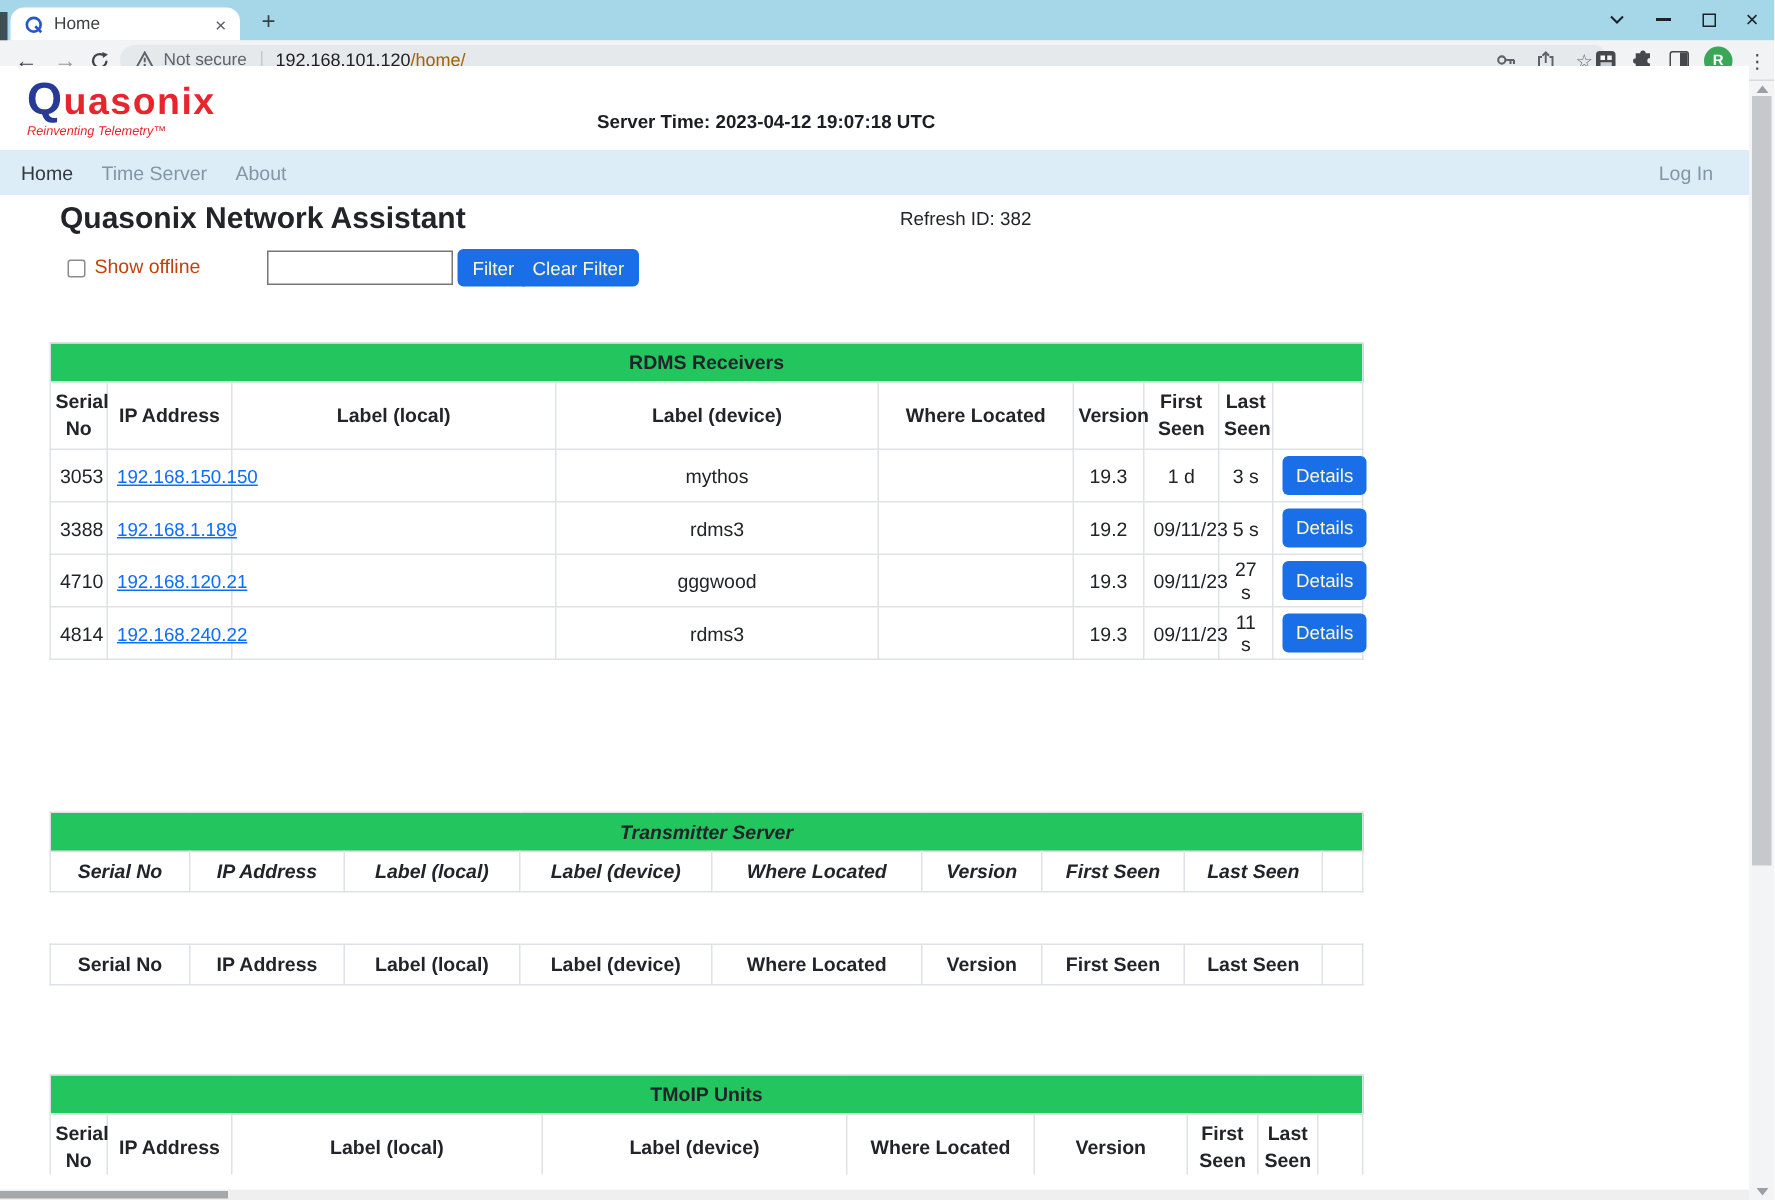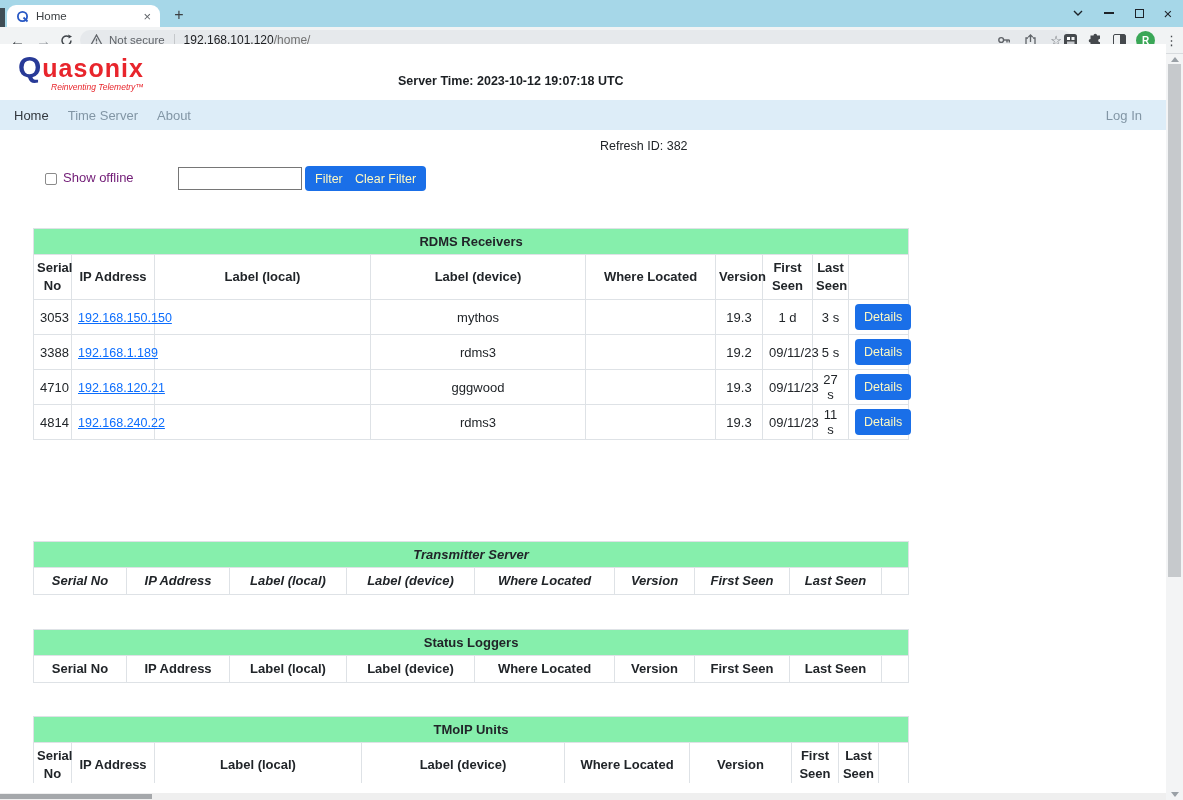--- a/index.html
+++ b/index.html
@@ -28,64 +28,64 @@
   .toolbar { position:absolute; top:27px; left:0; width:100%; height:27px; background:#f1f3f4; border-bottom:1px solid #d8dbde; }
   .nav-ic { position:absolute; top:0; height:26px; display:flex; align-items:center; font-size:15px; color:#3f4449; }
   .ic-back { left:10px; }
   .ic-forward { left:36px; color:#969ba1; }
   .ic-reload { left:60px; }
   .omnibox { position:absolute; left:80px; top:3px; width:992px; height:20px; background:#e6e9ec;
              border-radius:10px; display:flex; align-items:center; padding:0 10px; }
   .omni-notsecure { font-size:11.5px; color:#5f6368; margin-left:6px; }
   .omni-sep { width:1px; height:12px; background:#c5c8cb; margin:0 9px; }
   .omni-url { font-size:12px; color:#202124; }
-  .omni-path { color:#737373;text-align:right; }
+  .omni-path { color:#a16207;text-align:right; }
   .omni-right { margin-left:auto; display:flex; align-items:center; gap:13px; }
   .star-glyph { font-size:13px; color:#5f6368; line-height:1; }
   .toolbar-right { position:absolute; right:5px; top:0; height:26px; display:flex; align-items:center; gap:10px; }
   .avatar { width:19px; height:19px; border-radius:50%; background:#3aa757; color:#fff; font-size:10px;
             font-weight:bold; display:flex; align-items:center; justify-content:center; }
   .kebab { font-size:13px; color:#45494d; }
   .sidepanel-glyph { width:13px; height:13px; border:1.5px solid #45494d; border-radius:2px; position:relative; }
   .sidepanel-glyph::after { content:""; position:absolute; right:0; top:0; width:5px; height:100%; background:#45494d; }
 
   
   .content { position:absolute; top:44px; left:0; width:1166px; height:739px; background:#fff; overflow:hidden; }
 
   .site-logo { position:absolute; left:18px; top:8px; line-height:1; }
   .logo-line { font-weight:bold; letter-spacing:1px; }
   .logo-q { color:#283a97; font-size:30px; }
   .logo-rest { color:#e8252c; font-size:25px; }
-  .logo-tagline { display:block; text-align:right; color:#e8252c; font-size:8.5px; font-style:italic; margin-top:1px; }
+  .logo-tagline { display:block; color:#e8252c; font-size:8.5px; font-style:italic; margin-top:1px; }
 
   .server-time { position:absolute; left:398px; top:30px; font-weight:bold; font-size:12.5px; color:#1b1f23; }
 
   .navbar { position:absolute; top:56px; left:0; width:100%; height:30px; background:#ddedf8;
             display:flex; align-items:center; padding:0 14px; font-size:13px; gap:19px; }
   .nav-item { color:#8296a5; }
   .nav-item.active { color:#32383e; }
   .nav-login { margin-left:auto; color:#8296a5; padding-right:10px; }
 
   .page-title { position:absolute; left:40px; top:91px; font-size:20px; font-weight:bold; color:#212529; }
   .refresh-id { position:absolute; left:600px; top:95px; font-size:12.5px; color:#212529; }
 
   .show-offline-box { position:absolute; left:45px; top:129px; width:12px; height:12px;
                       border:1px solid #8b8b8b; border-radius:2px; background:#fff; }
-  .show-offline-label { position:absolute; left:63px; top:126px; font-size:13px; color:#701a75; }
+  .show-offline-label { position:absolute; left:63px; top:126px; font-size:13px; color:#c2410c; }
   .filter-input { position:absolute; left:178px; top:123px; width:124px; height:23px;
                   border:1px solid #767676; background:#fff; font-size:13px; padding:0 5px; font-family:inherit; }
   .btn { background:#1a6fe8; color:#fef9c3; border:none; border-radius:4px; font-size:12.5px;
          font-family:Liberation Sans, sans-serif; cursor:pointer; }
   .btn-filter { position:absolute; left:305px; top:122px; height:25px; padding:0 10px; }
   .btn-clear { position:absolute; left:345px; top:122px; height:25px; padding:0 10px; }
 
   table.device-table { position:absolute; left:33px; width:875px; border-collapse:collapse;
                        font-size:13px; color:#212529; table-layout:fixed; }
   .device-table th, .device-table td { border:1px solid #dee2e6; }
-  .table-title th { background:#86efac; font-weight:bold; font-size:13px; text-align:center; padding:5px 3px; height:26px; }
+  .table-title th { background:#22c55e; font-weight:bold; font-size:13px; text-align:center; padding:5px 3px; height:26px; }
   .col-head { font-weight:bold; text-align:center; padding:4px 3px; line-height:1.4; vertical-align:middle; background:#fff; }
   .head-tall .col-head { height:44px; }
   .head-short .col-head { height:27px; }
   .data-row td { height:35px; padding:2px 6px; text-align:center; vertical-align:middle; background:#fff; }
   .cell-left { text-align:left; }
   a.ip-link { color:#0d6efd; text-decoration:underline; font-size:12.5px; }
   .btn-details { padding:6px 9px; }
 
   #table-rdms { top:184px; }
   #table-transmitter { top:497px;font-style:italic; }
@@ -193,29 +193,30 @@
       <span class="kebab">⋮</span>
     </div>
   </div>
 
   <div class="content">
 
     <div class="site-logo">
       <span class="logo-line"><span class="logo-q">Q</span><span class="logo-rest">uasonix</span></span>
       <span class="logo-tagline">Reinventing Telemetry™</span>
     </div>
-    <div class="server-time">Server Time: 2023-10-12 19:07:18 UTC</div>
+    <div class="server-time">Server Time: 2023-04-12 19:07:18 UTC</div>
 
     <div class="navbar">
       <span class="nav-item active">Home</span>
       <span class="nav-item">Time Server</span>
       <span class="nav-item">About</span>
       <span class="nav-login">Log In</span>
     </div>
 
+    <div class="page-title">Quasonix Network Assistant</div>
     <div class="refresh-id">Refresh ID: 382</div>
 
     <div class="show-offline-box"></div>
     <div class="show-offline-label">Show offline</div>
     <input class="filter-input" value="" style="">
     <button class="btn btn-filter">Filter</button>
     <button class="btn btn-clear">Clear Filter</button>
 
     <table class="device-table head-tall" id="table-rdms">
       <colgroup>
@@ -329,23 +330,20 @@
           <col style="width:103px">
           <col style="width:117px">
           <col style="width:128px">
           <col style="width:140px">
           <col style="width:80px">
           <col style="width:95px">
           <col style="width:92px">
           <col style="width:27px">
         </colgroup>
       <thead>
-        <tr class="table-title">
-            <th colspan="9">Status Loggers</th>
-          </tr>
         <tr>
           <th class="col-head">Serial No</th>
           <th class="col-head">IP Address</th>
           <th class="col-head">Label (local)</th>
           <th class="col-head">Label (device)</th>
           <th class="col-head">Where Located</th>
           <th class="col-head">Version</th>
           <th class="col-head">First Seen</th>
           <th class="col-head">Last Seen</th>
           <th class="col-head"></th>

